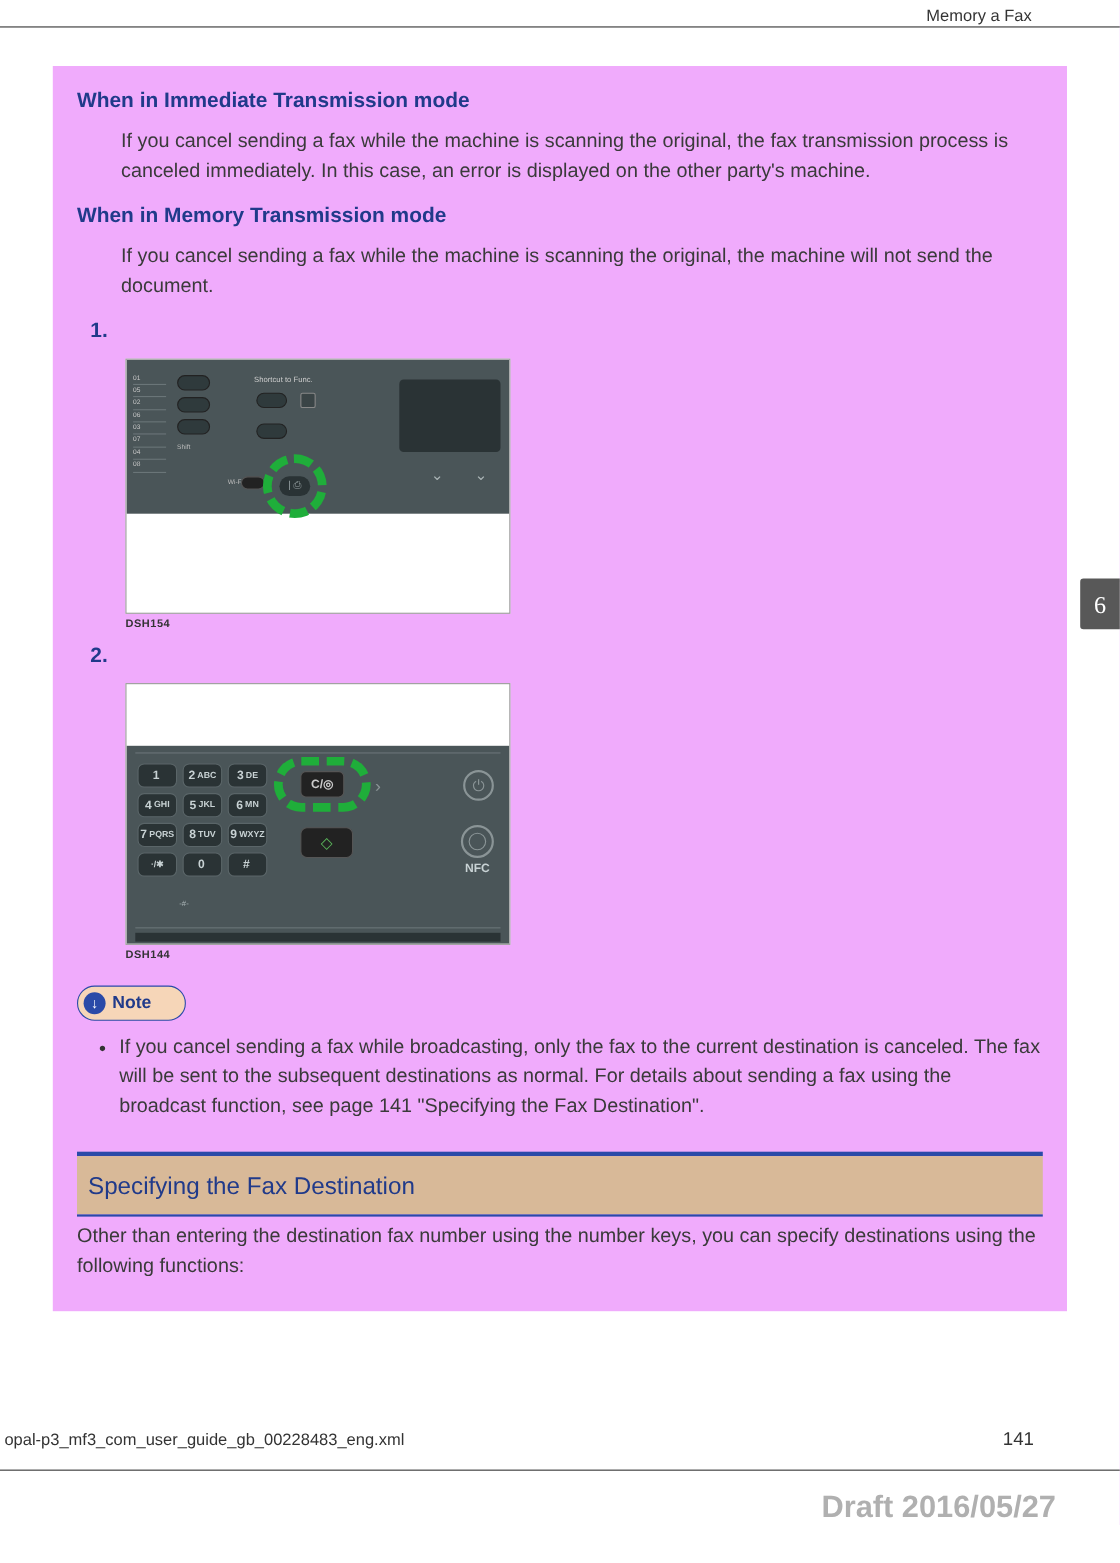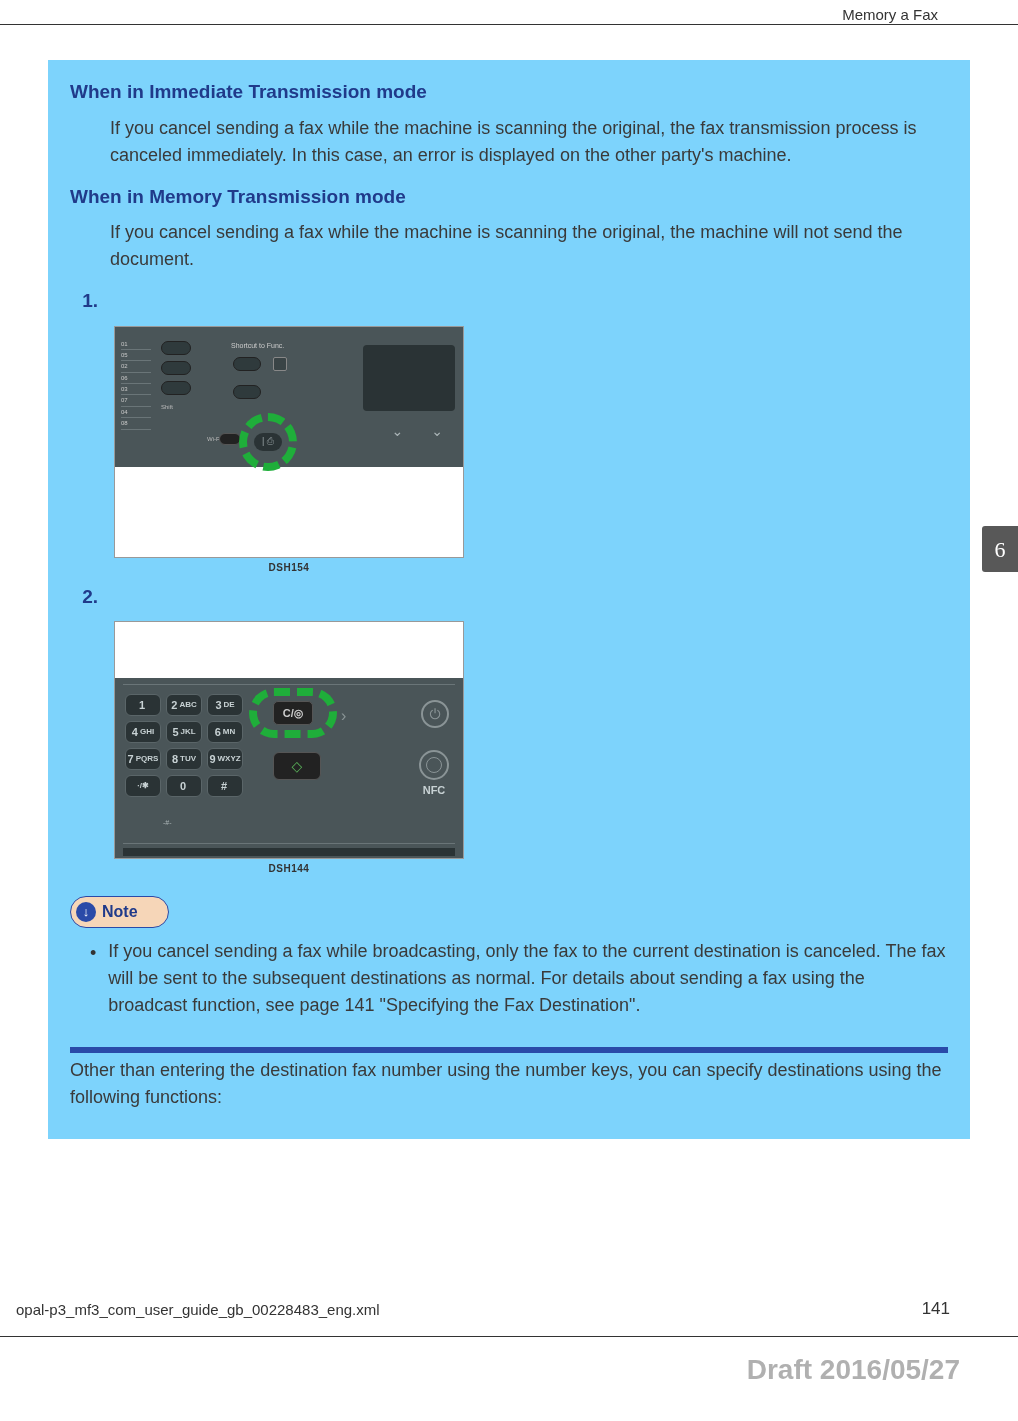--- a/index.html
+++ b/index.html
@@ -25,21 +25,21 @@
     top: 24px;
     left: 0;
     right: 0;
     border-top: 1px solid #333;
   }
   .content-box {
     position: absolute;
     top: 60px;
     left: 48px;
     width: 922px;
-    background: #7dd3fc;
+    background: #f0abfc;
     padding: 18px 22px 28px 22px;
   }
   .subhead-blue {
     color: #203a8a;
     font-weight: 600;
     font-size: 19px;
     margin-bottom: 8px;
   }
   .para {
     color: #3a3a3a;
@@ -74,21 +74,21 @@
   }
   .figure {
     width: 350px;
     background: #fff;
     border: 1px solid #999;
     position: relative;
     overflow: hidden;
   }
   .figure-label {
     font-size: 10px;
-    text-align: center;
+    text-align: left;
     color: #333;
     margin-top: 2px;
     letter-spacing: 0.5px;
     font-weight: 600;
   }
   
   .fig1 { height: 232px; }
   .fig1-panel {
     position: absolute;
     top: 0; left: 0; right: 0;
@@ -300,28 +300,28 @@
     display: flex;
     align-items: center;
     justify-content: center;
     font-size: 22px;
     border-top-left-radius: 3px;
     border-bottom-left-radius: 3px;
     font-family: Georgia, serif;
   }
   .footer-file {
     position: absolute;
-    left: 16px;
+    left: 4px;
     bottom: 100px;
     font-size: 15px;
     color: #333;
   }
   .footer-page {
     position: absolute;
-    right: 68px;
+    right: 78px;
     bottom: 100px;
     font-size: 17px;
     color: #333;
   }
   .footer-rule {
     position: absolute;
     left: 0; right: 0;
     bottom: 84px;
     border-top: 1px solid #333;
   }
@@ -444,20 +444,21 @@
     <span>Note</span>
   </div>
   <div class="bullet-row">
     <div class="bullet-dot">•</div>
     <div class="bullet-text">If you cancel sending a fax while broadcasting, only the fax to the current destination is canceled. The fax will be sent to the subsequent destinations as normal. For details about sending a fax using the broadcast function, see page 141 "Specifying the Fax Destination".</div>
   </div>
 
   
   <div class="section-bar-wrap">
     <div class="bar-top"></div>
+    <div class="bar-body">Specifying the Fax Destination</div>
     <div class="bar-bottom"></div>
   </div>
 
   <div class="after-para">Other than entering the destination fax number using the number keys, you can specify destinations using the following functions:</div>
 
 </div>
 
 <div class="footer-file">opal-p3_mf3_com_user_guide_gb_00228483_eng.xml</div>
 <div class="footer-page">141</div>
 <div class="footer-rule"></div>

